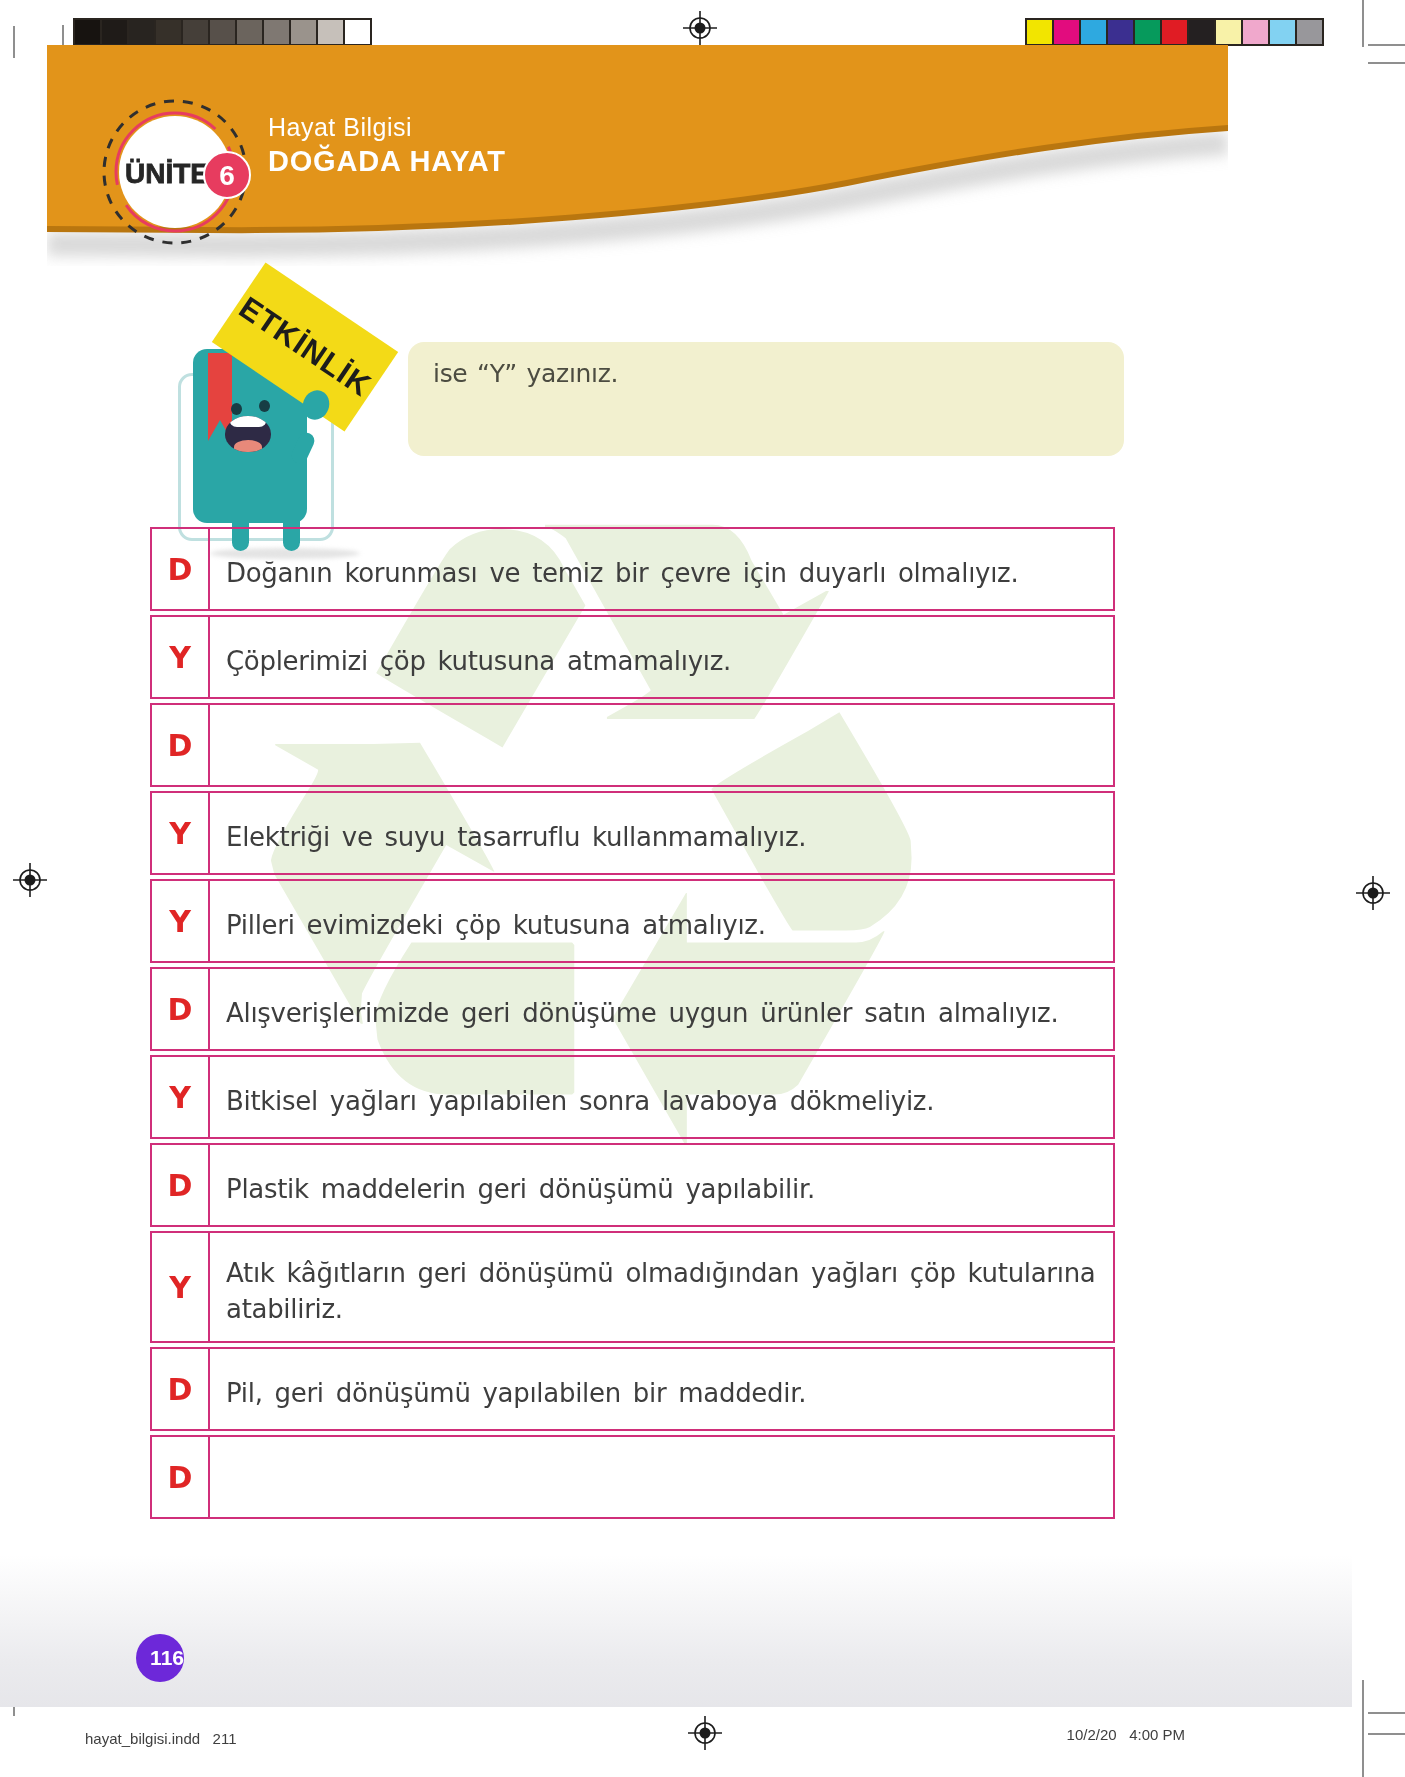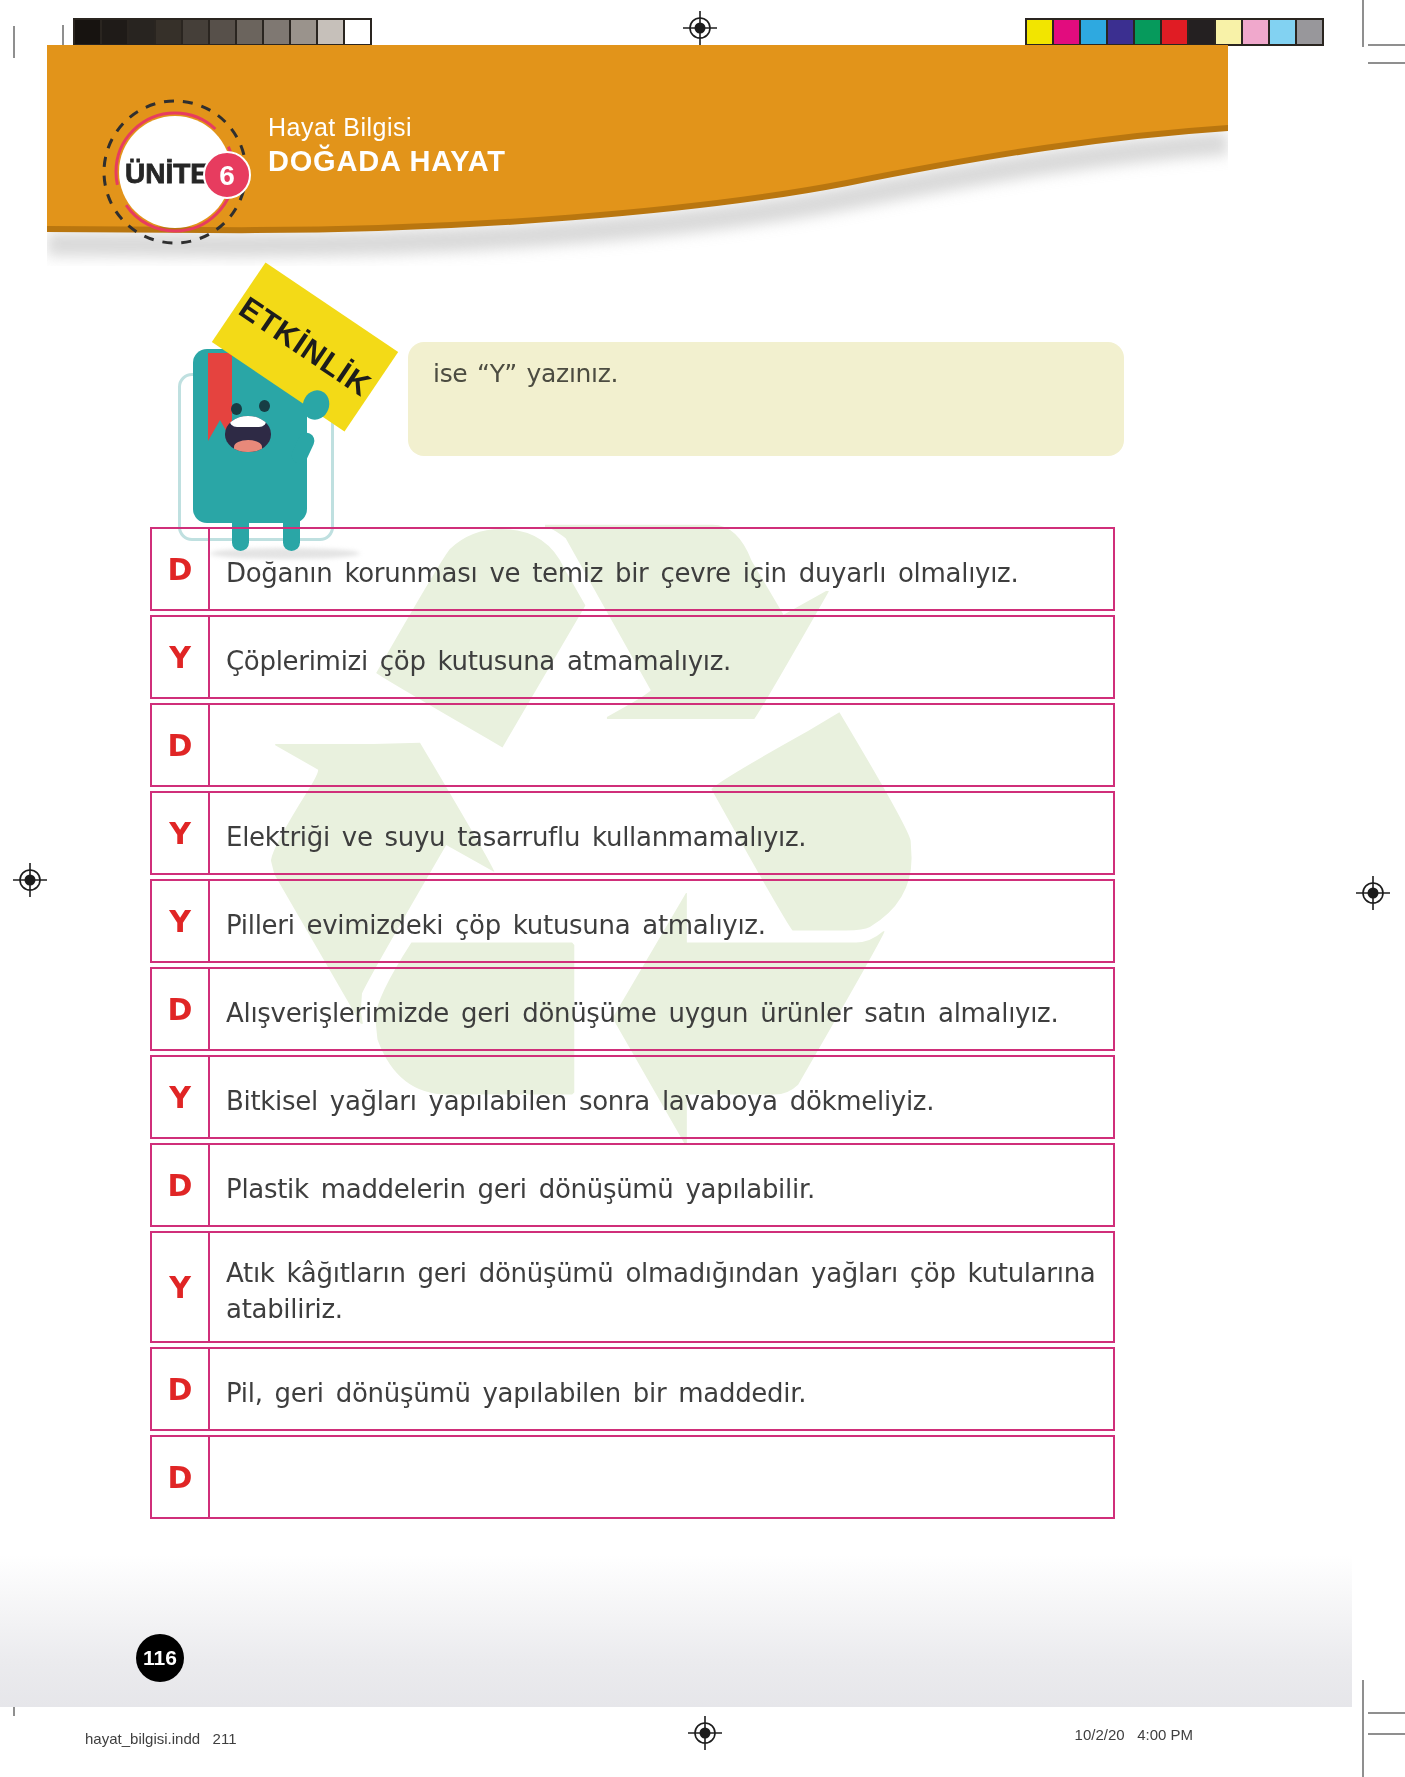--- a/index.html
+++ b/index.html
@@ -55,22 +55,22 @@
   .ans{width:56px;border-right:2px solid #d02f7a;display:flex;align-items:center;justify-content:center;
        color:#e02525;font-size:30px;font-weight:700;font-family:"DejaVu Sans",sans-serif;flex:none;}
   .txt{flex:1;display:flex;align-items:center;padding:8px 12px 0 16px;
        font-family:"DejaVu Sans",sans-serif;font-size:26px;line-height:36px;color:#3e3e3e;
        letter-spacing:-.3px;word-spacing:4px;white-space:nowrap;}
   .row.tall .txt{white-space:pre-wrap;}
 
   
   .bottom-shade{left:0;top:1555px;width:1352px;height:152px;
                 background:linear-gradient(180deg,rgba(233,233,236,0) 0%,#ebebee 70%,#e6e6ea 100%);z-index:0;}
-  .page-circle{left:89px;top:1634px;width:48px;height:48px;border-radius:50%;background:#000000;
-               display:flex;align-items:center;justify-content:center;color:#ffffff;font-size:21px;font-weight:700;z-index:2;}
+  .page-circle{left:89px;top:1634px;width:48px;height:48px;border-radius:50%;background:#6d28d9;
+               display:flex;align-items:center;justify-content:flex-end;color:#ffffff;font-size:21px;font-weight:700;z-index:2;}
 
   
   .footer-text{font-size:15px;color:#3f3f3f;white-space:pre;z-index:3;}
 </style>
 </head>
 <body>
 
 <div class="canvas">
 
   <div class="abs bar" style="left:73px;top:18px;">
@@ -241,14 +241,14 @@
           <div class="ans">D</div>
         </div>
       </div>
 
     <div class="abs page-circle">
       <span>116</span>
     </div>
   </div>
 
   <div class="abs footer-text" style="left:85px;top:1730px;">hayat_bilgisi.indd   211</div>
-  <div class="abs footer-text" style="right:212px;top:1726px;">10/2/20   4:00 PM</div>
+  <div class="abs footer-text" style="right:220px;top:1726px;">10/2/20   4:00 PM</div>
 </div>
 
 </body></html>

